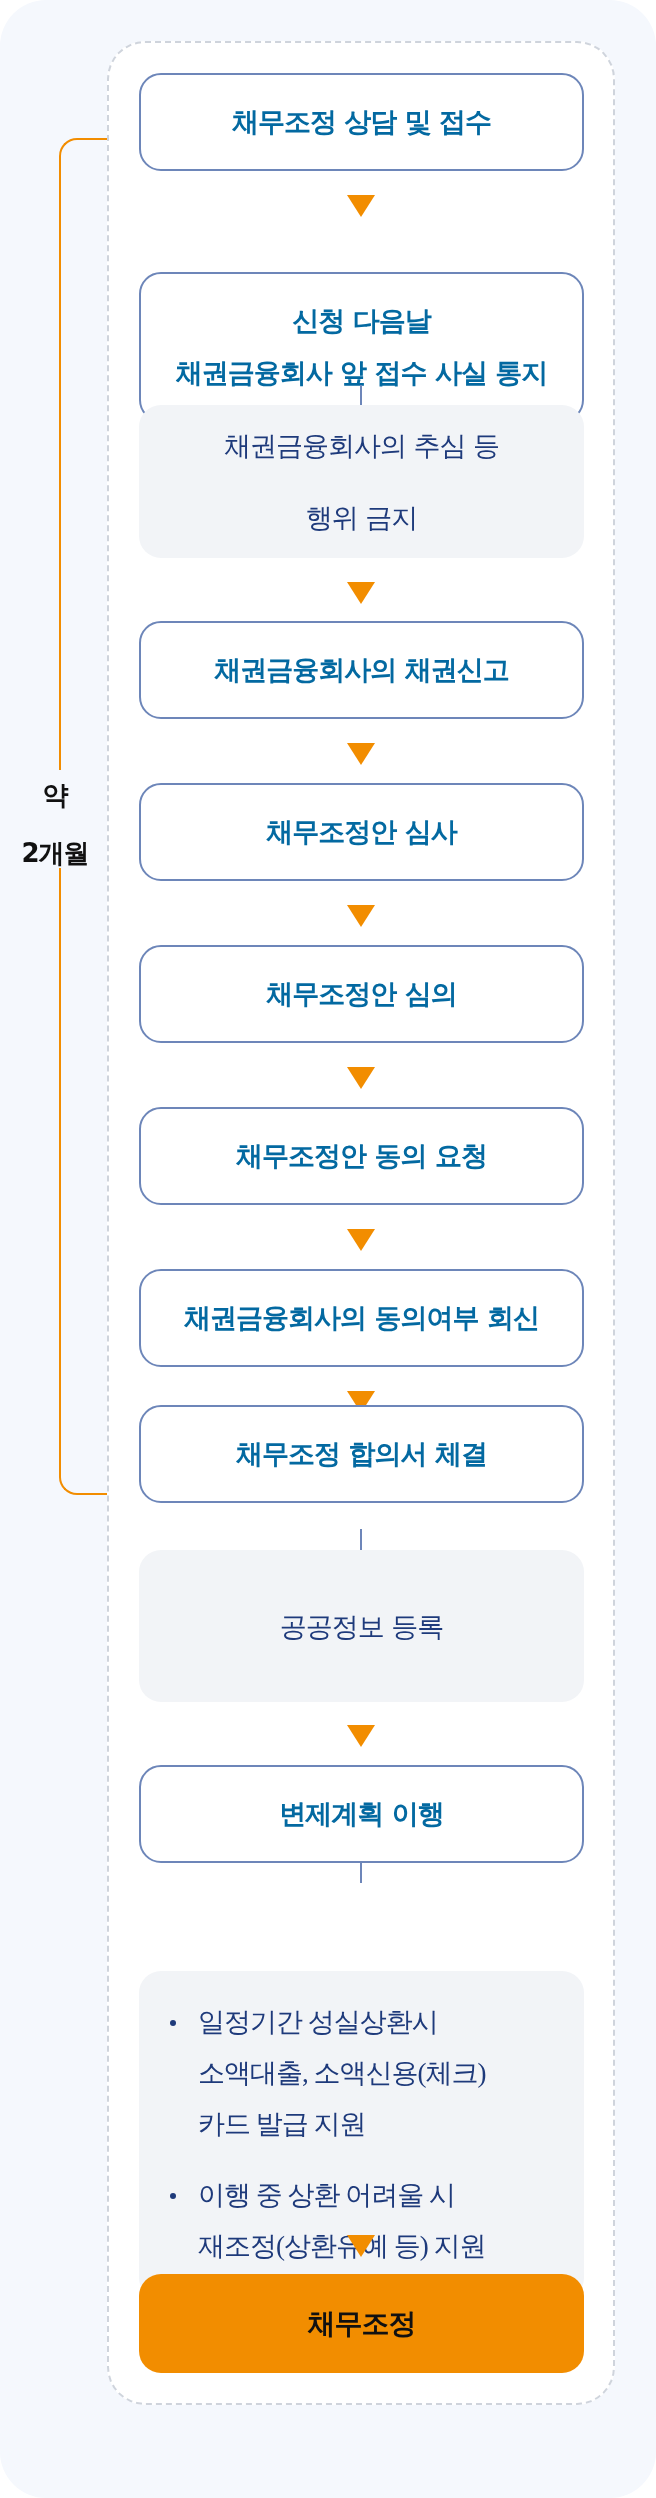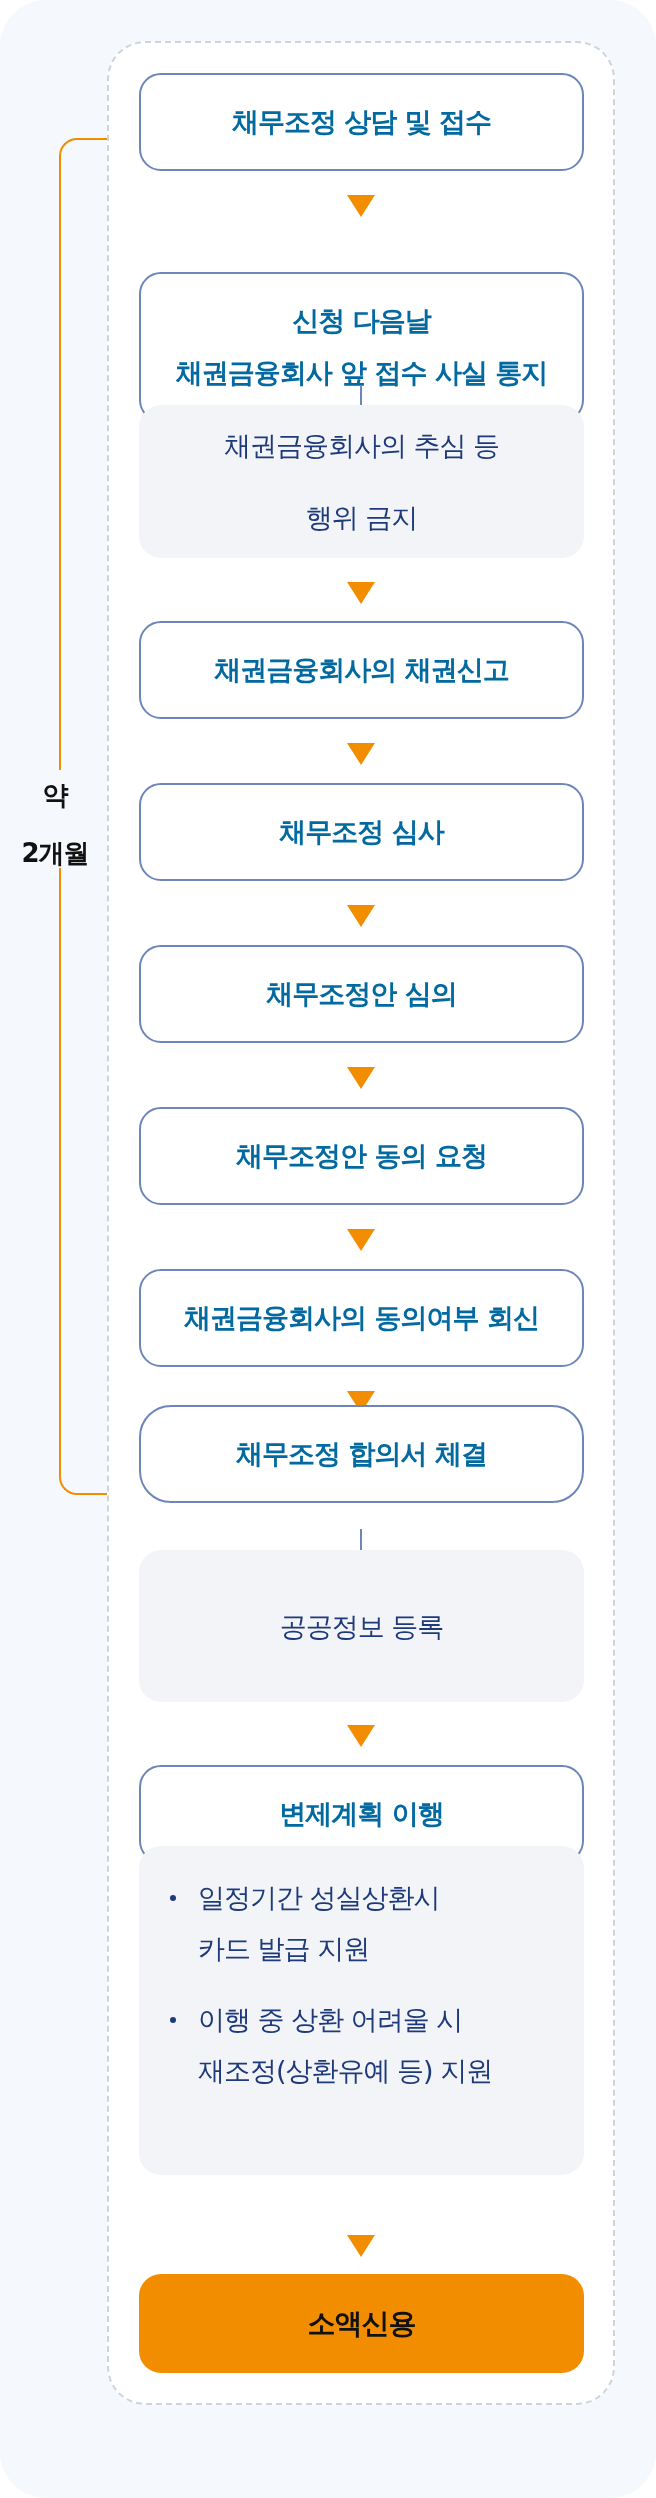--- a/index.html
+++ b/index.html
@@ -68,61 +68,62 @@
   <span>행위 금지</span>
 </div>
 <div class="arrow" style="top:582px;"></div>
 
 <div class="step" style="top:621px;height:94px;">
   <span>채권금융회사의 채권신고</span>
 </div>
 <div class="arrow" style="top:743px;"></div>
 
 <div class="step" style="top:783px;height:94px;">
-  <span>채무조정 심사</span>
+  <span>채무조정안 심사</span>
 </div>
 <div class="arrow" style="top:905px;"></div>
 
 <div class="step" style="top:945px;height:94px;">
   <span>채무조정안 심의</span>
 </div>
 <div class="arrow" style="top:1067px;"></div>
 
 <div class="step" style="top:1107px;height:94px;">
   <span>채무조정안 동의 요청</span>
 </div>
 <div class="arrow" style="top:1229px;"></div>
 
 <div class="step" style="top:1269px;height:94px;">
   <span>채권금융회사의 동의여부 회신</span>
 </div>
 <div class="arrow" style="top:1391px;"></div>
 
-<div class="step" style="top:1405px;height:94px;border-radius:32px;">
+<div class="step" style="top:1405px;height:94px;">
   <span>채무조정 합의서 체결</span>
 </div>
 <div class="conn" style="top:1529px;height:21px;"></div>
 <div class="note" style="top:1550px;height:152px;">
   <span>공공정보 등록</span>
 </div>
 <div class="arrow" style="top:1725px;"></div>
 
 <div class="step" style="top:1765px;height:94px;">
   <span>변제계획 이행</span>
 </div>
 <div class="conn" style="top:1863px;height:20px;"></div>
-<div class="note list" style="top:1846px;height:329px;padding-top:26px;box-sizing:border-box;">
+<div class="note list" style="top:1971px;height:329px;padding-top:26px;box-sizing:border-box;font-family:Liberation Serif, serif;">
   <div class="bullet-item">
     <span class="bullet-dot"></span>
     <div>일정기간 성실상환시</div>
+    <div>소액대출, 소액신용(체크)</div>
     <div>카드 발급 지원</div>
   </div>
   <div class="bullet-item" style="margin-top:20px;">
     <span class="bullet-dot"></span>
     <div>이행 중 상환 어려울 시</div>
     <div>재조정(상환유예 등) 지원</div>
   </div>
 </div>
 <div class="arrow" style="top:2235px;"></div>
 
 <div class="final">
-  <span>소액신용</span>
+  <span>채무조정</span>
 </div>
 
 </body></html>

